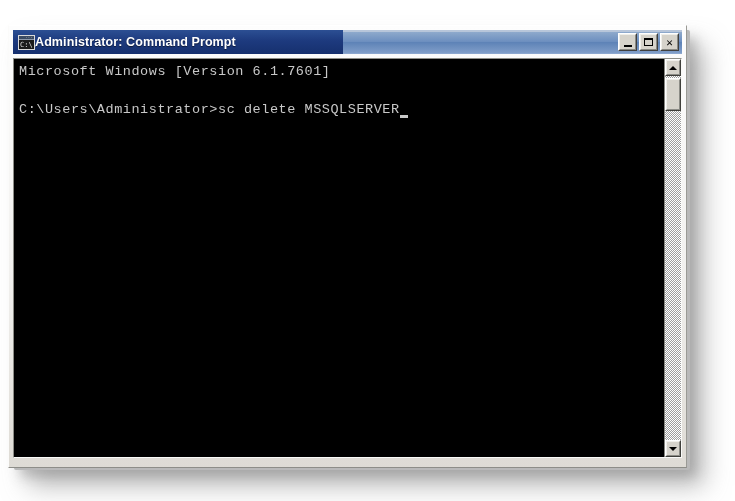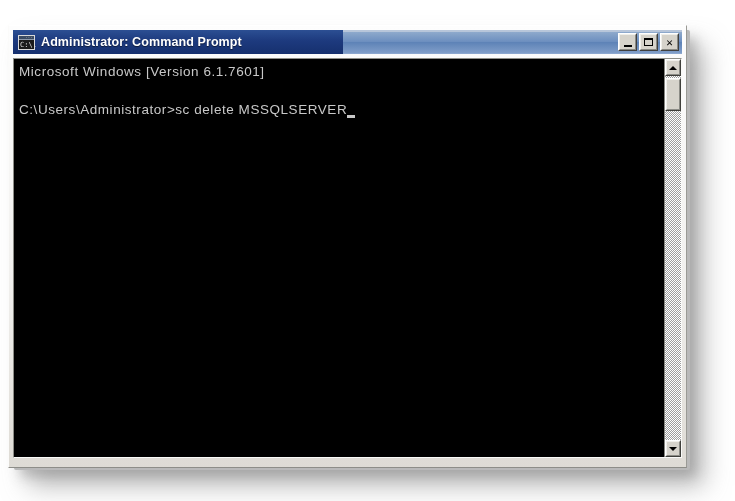--- a/index.html
+++ b/index.html
@@ -114,21 +114,20 @@
     left: 1px;
     top: 4px;
     font-family: "DejaVu Sans Mono", monospace;
     font-size: 7px;
     line-height: 10px;
     color: #dcdcdc;
     white-space: nowrap;
   }
 
   .title-text {
-    margin-left: 6px;
     color: #ffffff;
     font-size: 12.5px;
     font-weight: bold;
     letter-spacing: 0.1px;
     text-shadow: 0 1px 1px rgba(0,0,0,0.55);
     white-space: nowrap;
   }
 
   
   .caption-buttons {
@@ -204,21 +203,21 @@
   .terminal {
     position: relative;
     flex: 1 1 auto;
     background: #000000;
     overflow: hidden;
     padding: 3px 0 0 5px;
     box-sizing: border-box;
   }
 
   .term-line {
-    font-family: Liberation Sans, sans-serif;
+    font-family: Liberation Mono, monospace;
     font-size: 13.5px;
     line-height: 19px;
     color: #c8c8c8;
     white-space: pre;
     letter-spacing: 0.55px;
   }
   .term-blank { height: 19px; }
 
   .cursor {
     display: inline-block;

